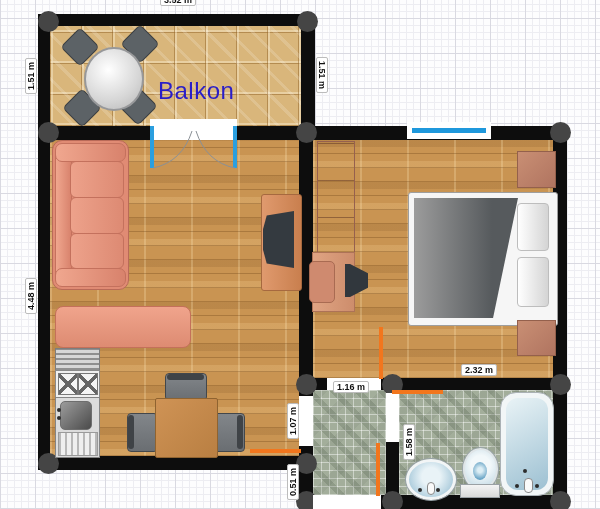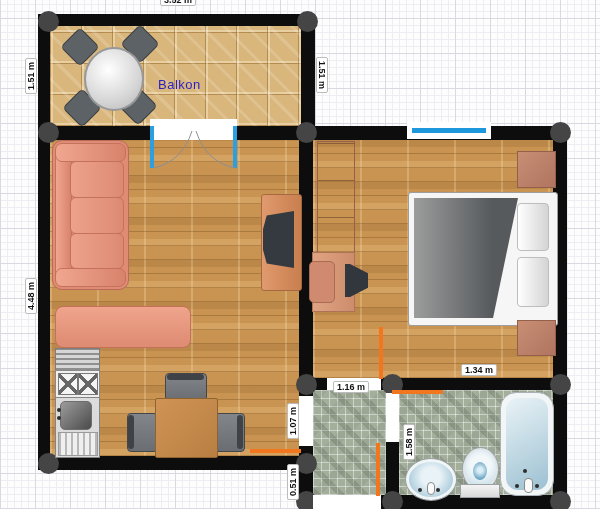--- a/index.html
+++ b/index.html
@@ -31,21 +31,21 @@
       repeating-linear-gradient(0deg,rgba(255,255,255,.45) 0 1px,transparent 1px 8px);}
   .gap{position:absolute;background:#ffffff;}
   .jamb{position:absolute;width:4px;background:#2b9fdf;}
   .glass{position:absolute;background:#1e98dc;}
   .leaf{position:absolute;background:#f2761d;}
   .dim{position:absolute;background:#fff;border:1px solid #bcbcbc;border-radius:2px;
     color:#111;font-size:9px;font-weight:bold;line-height:10px;padding:0 3px;white-space:nowrap;
     transform:translate(-50%,-50%);}
   .dim.rot-up{transform:translate(-50%,-50%) rotate(-90deg);}
   .dim.rot-down{transform:translate(-50%,-50%) rotate(90deg);}
-  .balkon{position:absolute;color:#2a1ec8;font-size:13px;letter-spacing:.5px;}
+  .balkon{position:absolute;color:#2a1ec8;font-size:24px;letter-spacing:.5px;}
   
   .chair-b{position:absolute;width:26px;height:26px;background:#5c6266;border:1px solid #3a3e42;border-radius:5px;transform:rotate(45deg);}
   .table-round{position:absolute;border-radius:50%;background:radial-gradient(circle at 40% 35%,#ffffff,#d6d6d6 60%,#b5b5b5);border:2px solid #97989a;}
   .sofa{position:absolute;background:#e08b74;border:1px solid #b96a58;border-radius:10px;}
   .sofa-part{position:absolute;background:linear-gradient(90deg,#f0a78f,#d8826c);border:1px solid #c4715d;border-radius:7px;}
   .cushion{position:absolute;background:linear-gradient(90deg,#eda28b,#dd8a73);border:1px solid #c4715d;border-radius:6px;}
   .cabinet{position:absolute;background:linear-gradient(90deg,#e09a6e,#c97f4e);border:1px solid #a6693f;border-radius:3px;}
   .tv{position:absolute;background:#343a40;clip-path:polygon(0 32%,12% 8%,100% 0,100% 100%,12% 92%,0 68%);}
   .sideboard{position:absolute;background:linear-gradient(#f0a48c,#dd8b72);border:1px solid #c4705a;border-radius:8px;}
   .radiator{position:absolute;background:repeating-linear-gradient(0deg,#8f8f8f 0 2px,#d6d6d6 2px 5px);border:1px solid #7d7d7d;}
@@ -202,18 +202,18 @@
     <div class="faucet" style="left:18px;top:20px;width:6px;height:11px;"></div>
     <div class="dot" style="left:9px;top:26px;"></div>
     <div class="dot" style="left:27px;top:26px;"></div>
   </div>
 
   <div class="dim" style="left:178px;top:0;">3.52 m</div>
   <div class="dim rot-up" style="left:31px;top:76px;">1.51 m</div>
   <div class="dim rot-down" style="left:322px;top:75px;">1.51 m</div>
   <div class="dim rot-up" style="left:31px;top:296px;">4.48 m</div>
   <div class="dim" style="left:351px;top:387px;">1.16 m</div>
-  <div class="dim" style="left:479px;top:370px;">1.34 m</div>
+  <div class="dim" style="left:479px;top:370px;">2.32 m</div>
   <div class="dim rot-up" style="left:293px;top:421px;">1.07 m</div>
   <div class="dim rot-up" style="left:293px;top:482px;">0.51 m</div>
   <div class="dim rot-up" style="left:409px;top:442px;">1.58 m</div>
 
 </div>
 
 </body></html>

